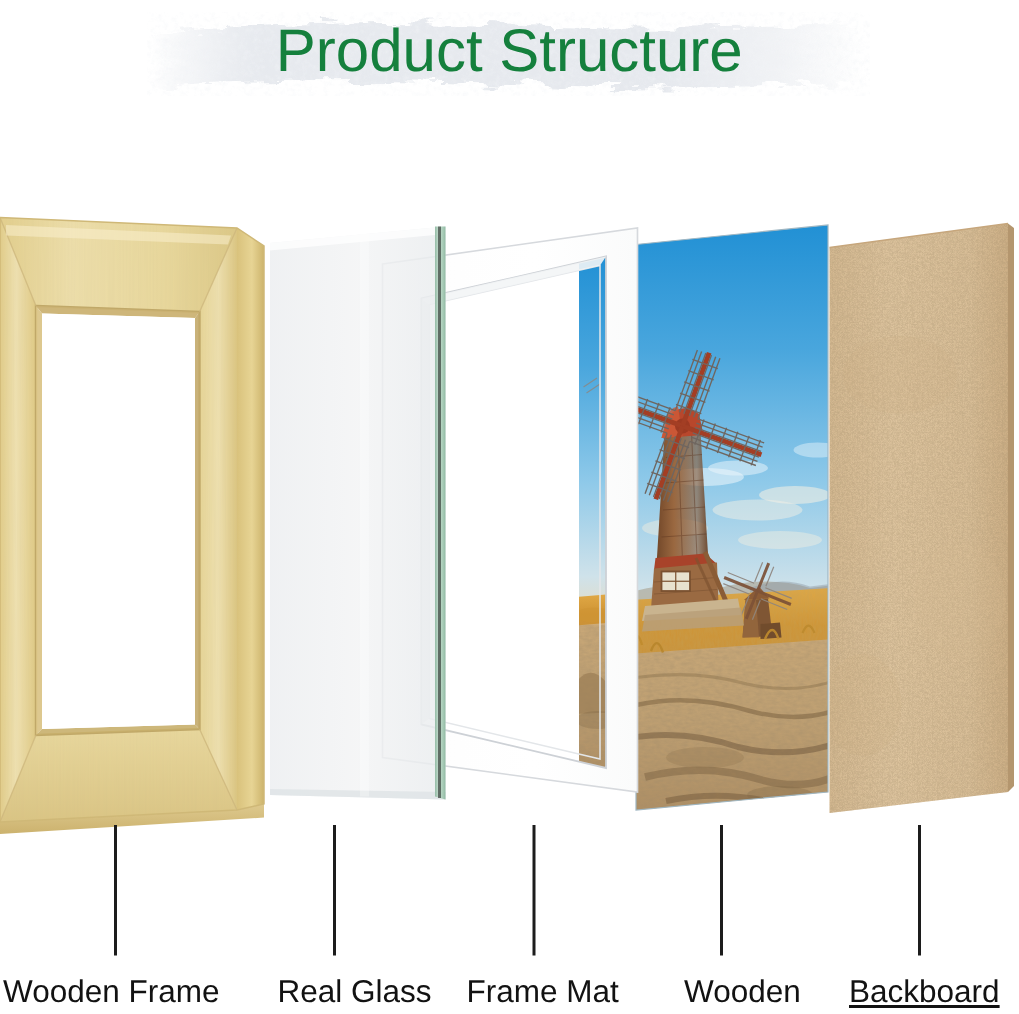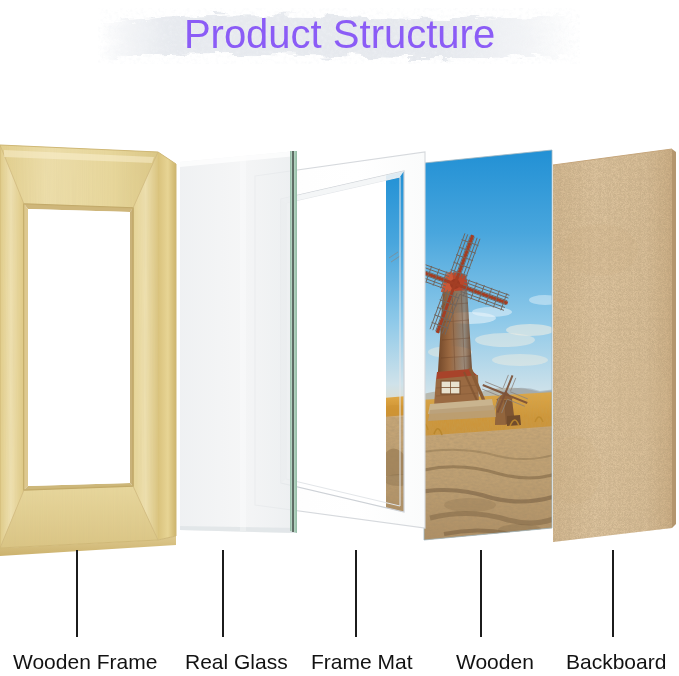--- a/index.html
+++ b/index.html
@@ -29,21 +29,21 @@
     width: 482px; height: 56px;
   }
   #page-title {
     position: absolute;
     left: 0; top: 6px;
     width: 679px;
     text-align: center;
     font-size: 40px;
     line-height: 56px;
     letter-spacing: 0px;
-    color: #8b5cf6;
+    color: #15803d;
     font-family: "Liberation Sans", sans-serif;
     font-weight: 400;
     white-space: nowrap;
   }
 
   
   #diagram {
     position: absolute;
     left: 0; top: 0;
     width: 679px; height: 676px;
@@ -524,17 +524,17 @@
   </g>
 </svg>
 </div>
 
 <div class="leader-line" style="left:76px; top:550px; height:87px;"></div>
 <div class="leader-line" style="left:222px; top:550px; height:87px;"></div>
 <div class="leader-line" style="left:355px; top:550px; height:87px;"></div>
 <div class="leader-line" style="left:480px; top:550px; height:87px;"></div>
 <div class="leader-line" style="left:612px; top:550px; height:87px;"></div>
 
-<div class="caption" style="left:13px;">Wooden Frame</div>
+<div class="caption" style="left:2px;">Wooden Frame</div>
 <div class="caption" style="left:185px;">Real Glass</div>
 <div class="caption" style="left:311px;">Frame Mat</div>
 <div class="caption" style="left:456px;">Wooden</div>
-<div class="caption" style="left:566px;">Backboard</div>
+<div class="caption" style="left:566px;text-decoration:underline;">Backboard</div>
 
 </body></html>

